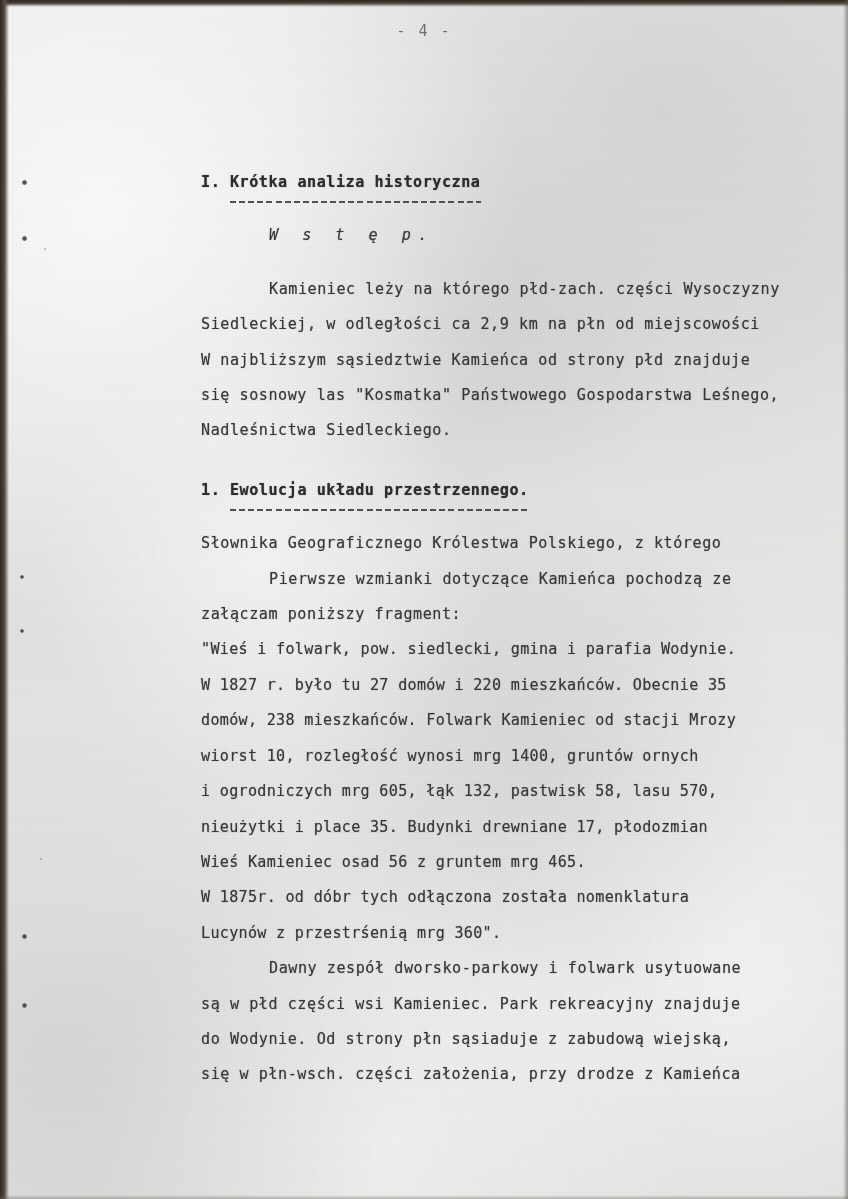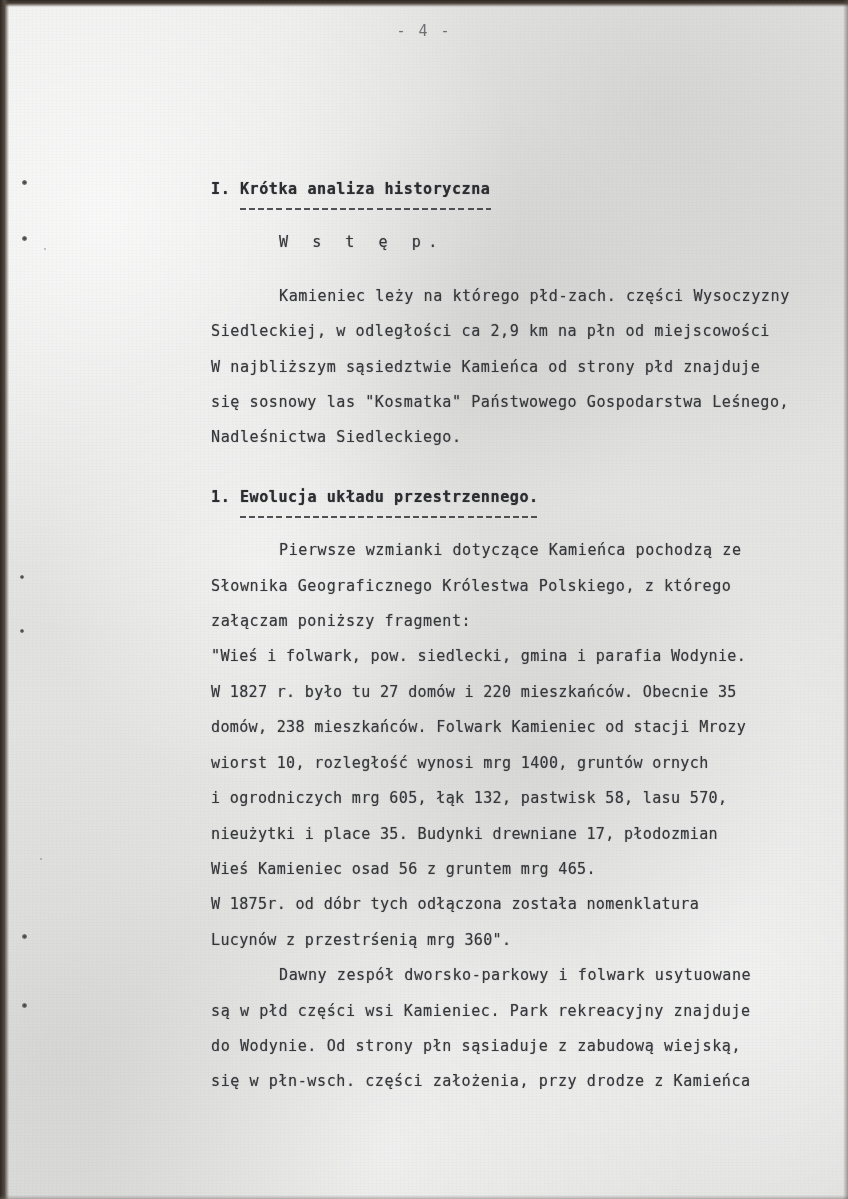--- a/index.html
+++ b/index.html
@@ -75,23 +75,22 @@
     text-align: center;
     font-size: 15px;
     letter-spacing: 2px;
     color: #55565a;
     opacity: 0.82;
   }
 
   .body {
     position: absolute;
     top: 165px;
-    left: 211px;
+    left: 201px;
     width: 625px;
-    margin-top: 7px;
   }
 
   .line {
     font-size: 15.1px;
     line-height: 35.4px;
     letter-spacing: 0.55px;
     white-space: pre;
     color: #36373b;
     text-shadow: 0 0 1.1px rgba(60,60,64,0.55);
   }
@@ -115,21 +114,21 @@
     bottom: -3px;
     height: 2px;
     background-image: repeating-linear-gradient(
       90deg,
       #3a3b3f 0px, #3a3b3f 6px,
       rgba(255,255,255,0) 6px, rgba(255,255,255,0) 9.1px
     );
     opacity: 0.88;
   }
 
-  .spaced { letter-spacing: 7.5px; }
+  .spaced { letter-spacing: 7.5px; font-style: italic; }
 
   .indent { padding-left: 68px; }
 
   .gap-sm { height: 18px; }
   .gap-md { height: 24px; }
 
   .quote-block .line { letter-spacing: 0.3px; }
 </style>
 </head>
 <body>
@@ -170,22 +169,22 @@
       <div class="line">Nadleśnictwa Siedleckiego.</div>
     </div>
 
     <div class="gap-md"></div>
 
     <div class="line heading"><span>1.</span> <span class="uline">Ewolucja układu przestrzennego.</span></div>
 
     <div class="gap-sm"></div>
 
     <div>
+      <div class="line">Słownika Geograficznego Królestwa Polskiego, z którego</div>
       <div class="line indent">Pierwsze wzmianki dotyczące Kamieńca pochodzą ze</div>
-      <div class="line">Słownika Geograficznego Królestwa Polskiego, z którego</div>
       <div class="line">załączam poniższy fragment:</div>
     </div>
 
     <div class="quote-block">
       <div class="line">"Wieś i folwark, pow. siedlecki, gmina i parafia Wodynie.</div>
       <div class="line">W 1827 r. było tu 27 domów i 220 mieszkańców. Obecnie 35</div>
       <div class="line">domów, 238 mieszkańców. Folwark Kamieniec od stacji Mrozy</div>
       <div class="line">wiorst 10, rozległość wynosi mrg 1400, gruntów ornych</div>
       <div class="line">i ogrodniczych mrg 605, łąk 132, pastwisk 58, lasu 570,</div>
       <div class="line">nieużytki i place 35. Budynki drewniane 17, płodozmian</div>

